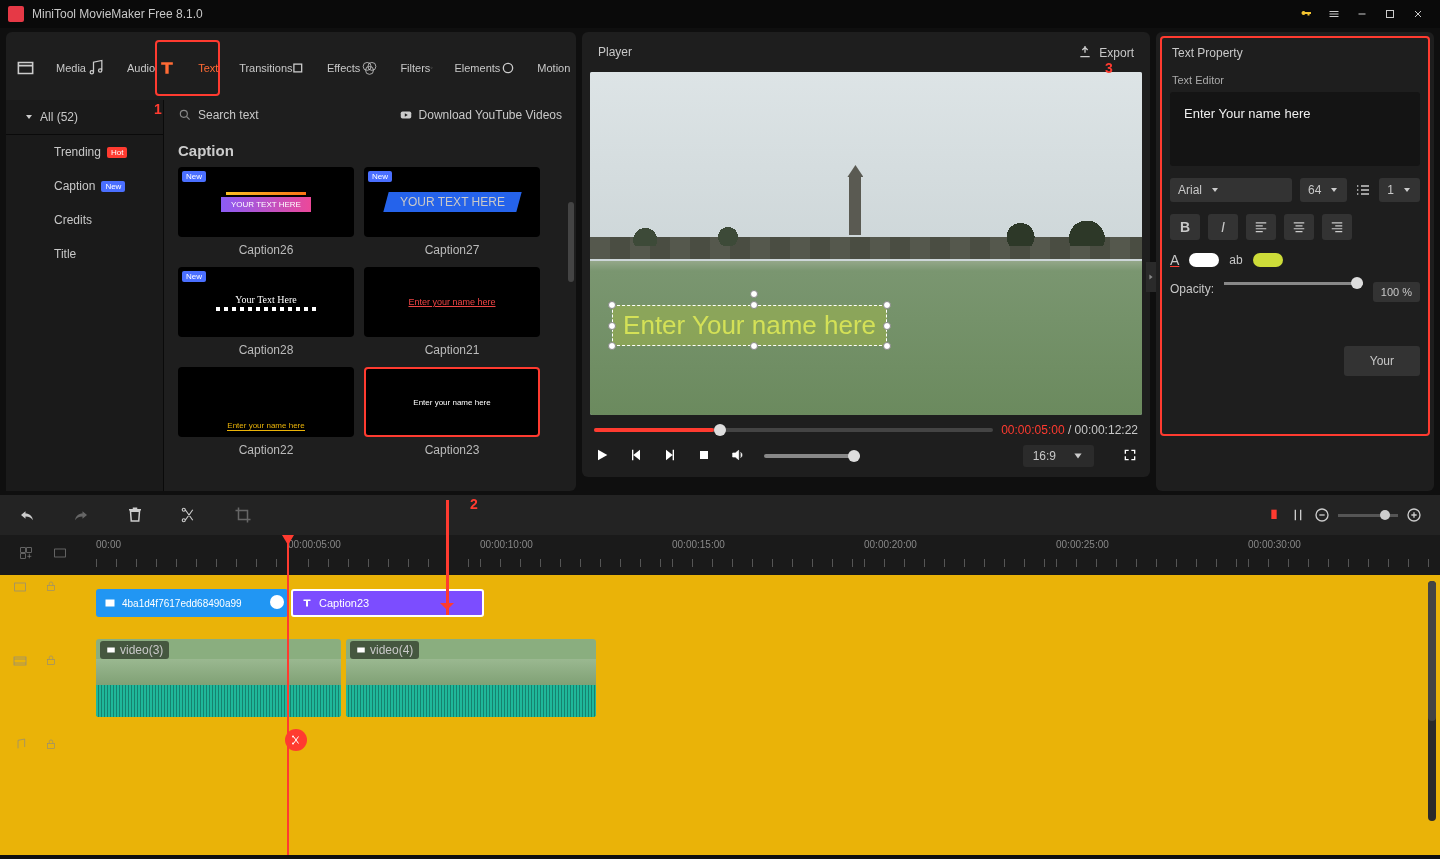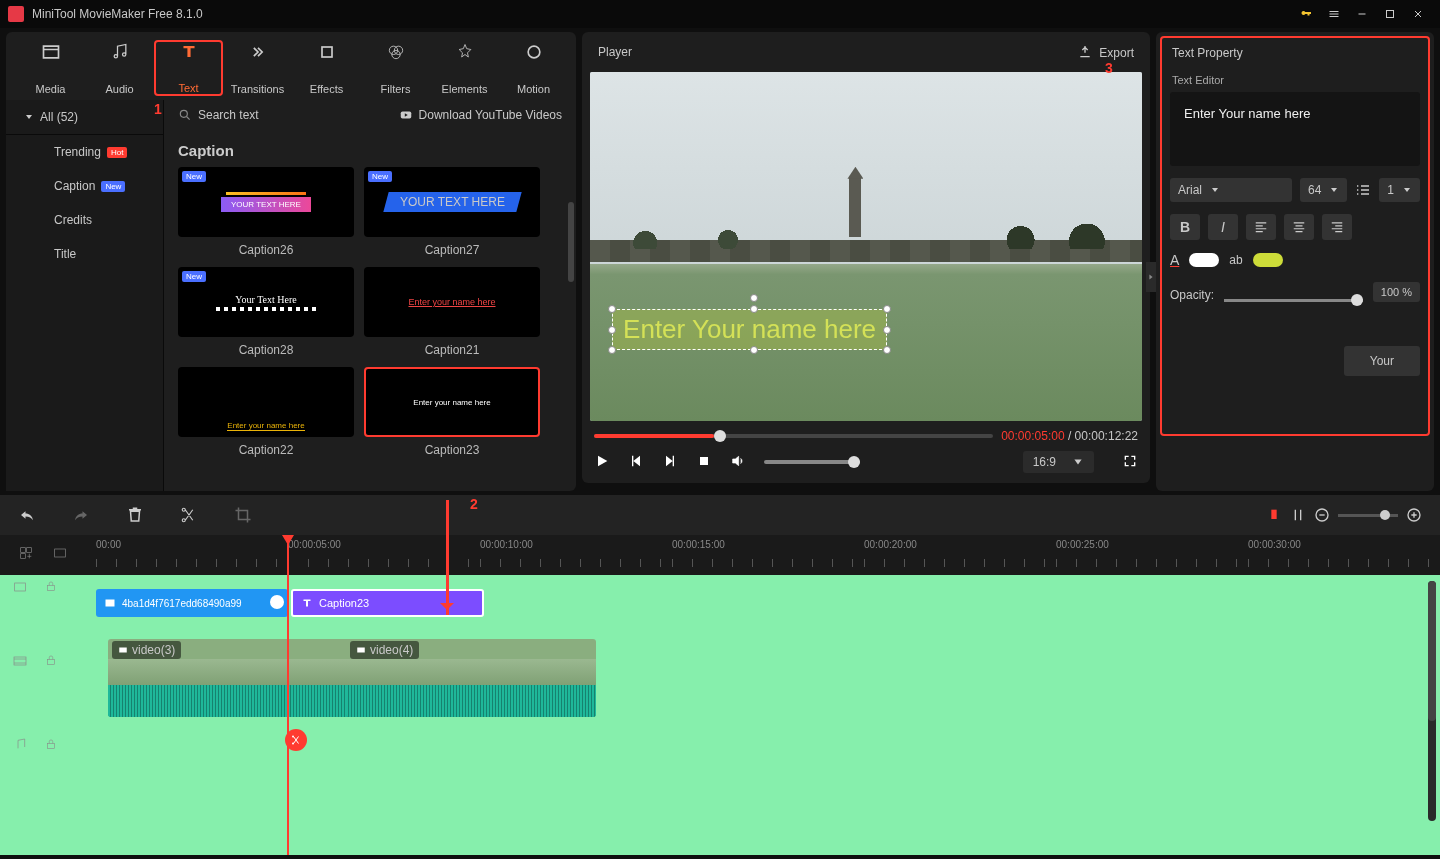--- a/index.html
+++ b/index.html
@@ -6,21 +6,21 @@
 body{background:#0f0f0f;width:1440px;height:859px;overflow:hidden}
 .titlebar{height:28px;background:#0a0a0a;display:flex;align-items:center;padding:0 8px}
 .logo{width:16px;height:16px;background:#e63946;border-radius:2px;margin-right:8px}
 .titlebar-spacer{flex:1}
 .win-btn{width:28px;height:28px;display:flex;align-items:center;justify-content:center;cursor:pointer}
 .win-btn svg{width:12px;height:12px}
 .key-icon{color:#f4c430;width:16px}
 .upper{display:flex;height:463px}
 .left-pane{width:570px;background:#1e1e1e;border-radius:6px;margin:4px 3px 0 6px;display:flex;flex-direction:column}
 .toolbar{display:flex;padding:8px 8px 4px 10px}
-.tool-tab{width:70px;height:56px;display:flex;flex-direction:column;align-items:center;justify-content:center;gap:21px;border-radius:4px;cursor:pointer}
+.tool-tab{width:70px;height:56px;display:flex;align-items:center;justify-content:center;gap:21px;border-radius:4px;cursor:pointer}
 .tool-tab.active{border:2px solid #ff3b30}
 .tool-tab svg{width:20px;height:20px}
 .tool-label{font-size:11px}
 .annot-1{color:#ff3b30;font-weight:bold;position:absolute;left:148px;top:69px;font-size:14px}
 .left-body{display:flex;flex:1;border-top:2px solid #ff3b30;border-top:none;overflow:hidden}
 .sidebar{width:158px;background:#1a1a1a;border-right:1px solid #0a0a0a}
 .all-row{padding:10px 18px;border-bottom:1px solid #0a0a0a;display:flex;align-items:center;gap:6px}
 .cat-item{padding:10px 0 10px 48px;display:flex;align-items:center;gap:6px}
 .cat-item.active{color:#ff6b35}
 .badge{font-size:8px;padding:1px 4px;border-radius:2px}
@@ -43,21 +43,21 @@
 .thumb27 .banner{background:#2563eb;padding:3px 14px;font-size:8px;color:#fff;transform:skewX(-15deg)}
 .thumb27 .banner span{display:inline-block;transform:skewX(15deg)}
 .thumb28 .txt{color:#fff;font-family:cursive;font-size:10px}
 .thumb28 .underline{height:4px;width:100px;background:repeating-linear-gradient(90deg,#fff 0 4px,transparent 4px 8px);margin-top:2px}
 .thumb21 .txt{color:#ef4444;font-size:9px;text-decoration:underline}
 .thumb22{align-items:flex-end;padding-bottom:6px}
 .thumb22 .txt{color:#eab308;font-size:8px;border-bottom:1px solid #eab308}
 .thumb23 .txt{color:#fff;font-size:8px}
 .scrollbar-stub{position:absolute;right:2px;top:170px;width:6px;height:80px;background:#444;border-radius:3px}
 
-.player-pane{flex:1;background:#1e1e1e;border-radius:6px;margin:4px 3px 8px 3px;display:flex;flex-direction:column;padding:0 0 6px 0}
+.player-pane{flex:1;background:#1e1e1e;border-radius:6px;margin:4px 3px 14px 3px;display:flex;flex-direction:column;padding:0 0 6px 0}
 .player-head{display:flex;align-items:center;padding:12px 16px}
 .player-head .spacer{flex:1}
 .export-btn{display:flex;align-items:flex-end;gap:6px;cursor:pointer}
 .annot-3{color:#ff3b30;font-weight:bold;position:absolute;left:1105px;top:60px;font-size:14px}
 .video-area{margin:0 8px;flex:1;background:#a8b8c0;border-radius:2px;position:relative;overflow:hidden}
 .sky{position:absolute;inset:0;background:linear-gradient(#dde4e6 0%,#cdd6d8 55%,#95a88a 55%,#7a9670 58%,#6b8a5e 100%)}
 .tower{position:absolute;left:47%;top:30%;width:12px;height:60px;background:#5a5a52}
 .tower::before{content:"";position:absolute;top:-10px;left:-2px;width:16px;height:12px;background:#5a5a52;clip-path:polygon(50% 0,100% 100%,0 100%)}
 .buildings{position:absolute;top:48%;left:0;right:0;height:22px;background:repeating-linear-gradient(90deg,#55584d 0 20px,#4a4d42 20px 40px)}
 .trees{position:absolute;top:42%;left:0;right:0;height:30px;background:radial-gradient(circle at 10% 80%,#3d4a38 12px,transparent 12px),radial-gradient(circle at 25% 70%,#3d4a38 10px,transparent 10px),radial-gradient(circle at 90% 75%,#2d3828 18px,transparent 18px),radial-gradient(circle at 78% 70%,#2d3828 14px,transparent 14px)}
@@ -87,49 +87,49 @@
 .dd{background:#333;border-radius:3px;padding:5px 8px;display:flex;align-items:center;gap:8px}
 .dd.font{flex:1}
 .dd svg{width:10px;height:10px}
 .fmt-row{display:flex;gap:8px;padding:0 14px 12px}
 .fmt-btn{width:30px;height:26px;background:#333;border-radius:3px;display:flex;align-items:center;justify-content:center;cursor:pointer}
 .color-row{display:flex;align-items:center;gap:10px;padding:0 14px 14px}
 .color-A{text-decoration:underline;text-decoration-color:#ff3b30;font-size:14px}
 .swatch{width:30px;height:14px;border-radius:7px}
 .swatch.white{background:#fff}
 .swatch.lime{background:#cddc39}
-.opacity-row{display:flex;align-items:flex-end;gap:10px;padding:0 14px}
+.opacity-row{display:flex;align-items:flex-start;gap:10px;padding:0 14px}
 .op-bar{flex:1;height:3px;background:#888;position:relative}
 .op-thumb{position:absolute;right:0;top:-5px;width:12px;height:12px;background:#ddd;border-radius:50%}
 .op-val{background:#333;padding:4px 8px;border-radius:3px;font-size:11px}
 .expand-tab{position:absolute;left:-10px;top:50%;width:10px;height:30px;background:#2a2a2a;display:flex;align-items:center;justify-content:center}
 .reset-btn{margin:44px 14px 10px auto;background:#333;padding:8px 26px;border-radius:3px;width:fit-content;cursor:pointer}
 
-.timeline{height:360px;background:#86efac;margin-top:4px;position:relative}
+.timeline{height:360px;background:#eab308;margin-top:4px;position:relative}
 .tl-toolbar{height:40px;background:#232323;display:flex;align-items:center;padding:0 18px;gap:36px}
 .tl-toolbar .spacer{flex:1}
 .tl-zoom{display:flex;align-items:center;gap:8px}
 .zoom-bar{width:60px;height:3px;background:#555;position:relative}
 .zoom-thumb{position:absolute;left:70%;top:-4px;width:10px;height:10px;background:#ccc;border-radius:50%}
 .ruler{height:40px;background:#1a1a1a;display:flex;position:relative;padding-left:96px}
 .ruler-seg{flex:1;position:relative}
 .ruler-label{position:absolute;top:4px;left:0;font-size:10px;color:#888}
 .ruler-ticks{position:absolute;bottom:8px;left:0;right:0;height:8px;background:repeating-linear-gradient(90deg,#555 0 1px,transparent 1px 20px)}
 .track-icons{position:absolute;left:12px;top:84px;display:flex;flex-direction:column;gap:42px}
 .track-icons .row{display:flex;gap:16px}
 .tracks{margin-left:96px;position:relative}
 .track{height:62px;position:relative;margin-bottom:2px}
 .clip{position:absolute;top:14px;height:28px;border-radius:3px;display:flex;align-items:center;padding:0 8px;gap:6px}
 .clip.image{left:0;width:192px;background:#2196f3;color:#fff}
 .clip.image .dot{position:absolute;right:4px;top:6px;width:14px;height:14px;background:#fff;border-radius:50%}
 .clip.text{left:195px;width:193px;background:#7c4dff;border:2px solid #fff;color:#fff}
 .track.video{height:78px}
 .vid-clip{position:absolute;top:0;height:78px;border-radius:3px;overflow:hidden;background:linear-gradient(#8aae7f 0%,#8aae7f 26%,#9ab890 26%,#7fa074 60%,#1fb89a 60%,#169b82 100%)}
 .vid-clip .header{position:absolute;top:2px;left:4px;background:rgba(0,0,0,0.5);padding:2px 6px;border-radius:3px;display:flex;align-items:center;gap:4px;color:#fff;font-size:10px}
-.vid-clip.v1{left:12px;width:245px}
+.vid-clip.v1{left:0;width:245px}
 .vid-clip.v2{left:250px;width:250px}
 .vid-clip .wave{position:absolute;bottom:0;left:0;right:0;height:32px;background:repeating-linear-gradient(90deg,#1fb89a 0 2px,#16826f 2px 3px)}
 .cut-marker{position:absolute;left:189px;top:154px;width:22px;height:22px;background:#ff3b30;border-radius:50%;display:flex;align-items:center;justify-content:center;z-index:5}
 .cut-marker svg{width:12px;height:12px}
 .playhead{position:absolute;left:287px;top:40px;bottom:0;width:2px;background:#ff3b30;z-index:4}
 .playhead::before{content:"";position:absolute;top:0;left:-5px;width:12px;height:10px;background:#ff3b30;clip-path:polygon(0 0,100% 0,50% 100%)}
 .annot-2{position:absolute;left:470px;top:496px;color:#ff3b30;font-weight:bold;font-size:14px;z-index:10}
 .arrow-2{position:absolute;left:446px;top:500px;width:3px;height:115px;background:#ff3b30;z-index:9}
 .arrow-2::after{content:"";position:absolute;bottom:-2px;left:-6px;border:7px solid transparent;border-top-color:#ff3b30}
 .tl-scrollbar{position:absolute;right:4px;top:86px;width:8px;height:240px;background:#2a2a2a;border-radius:4px}

